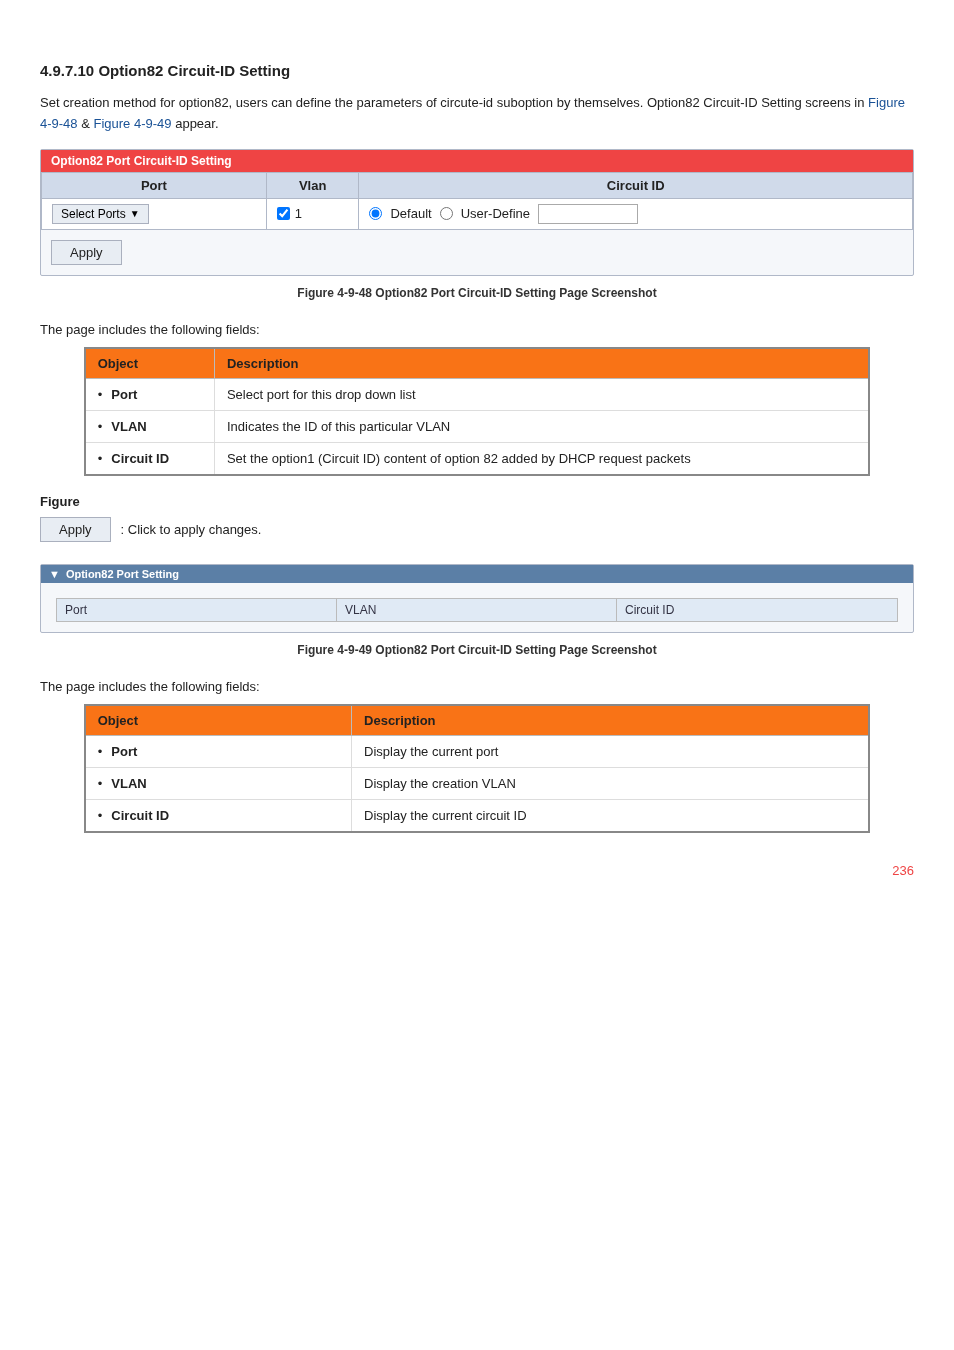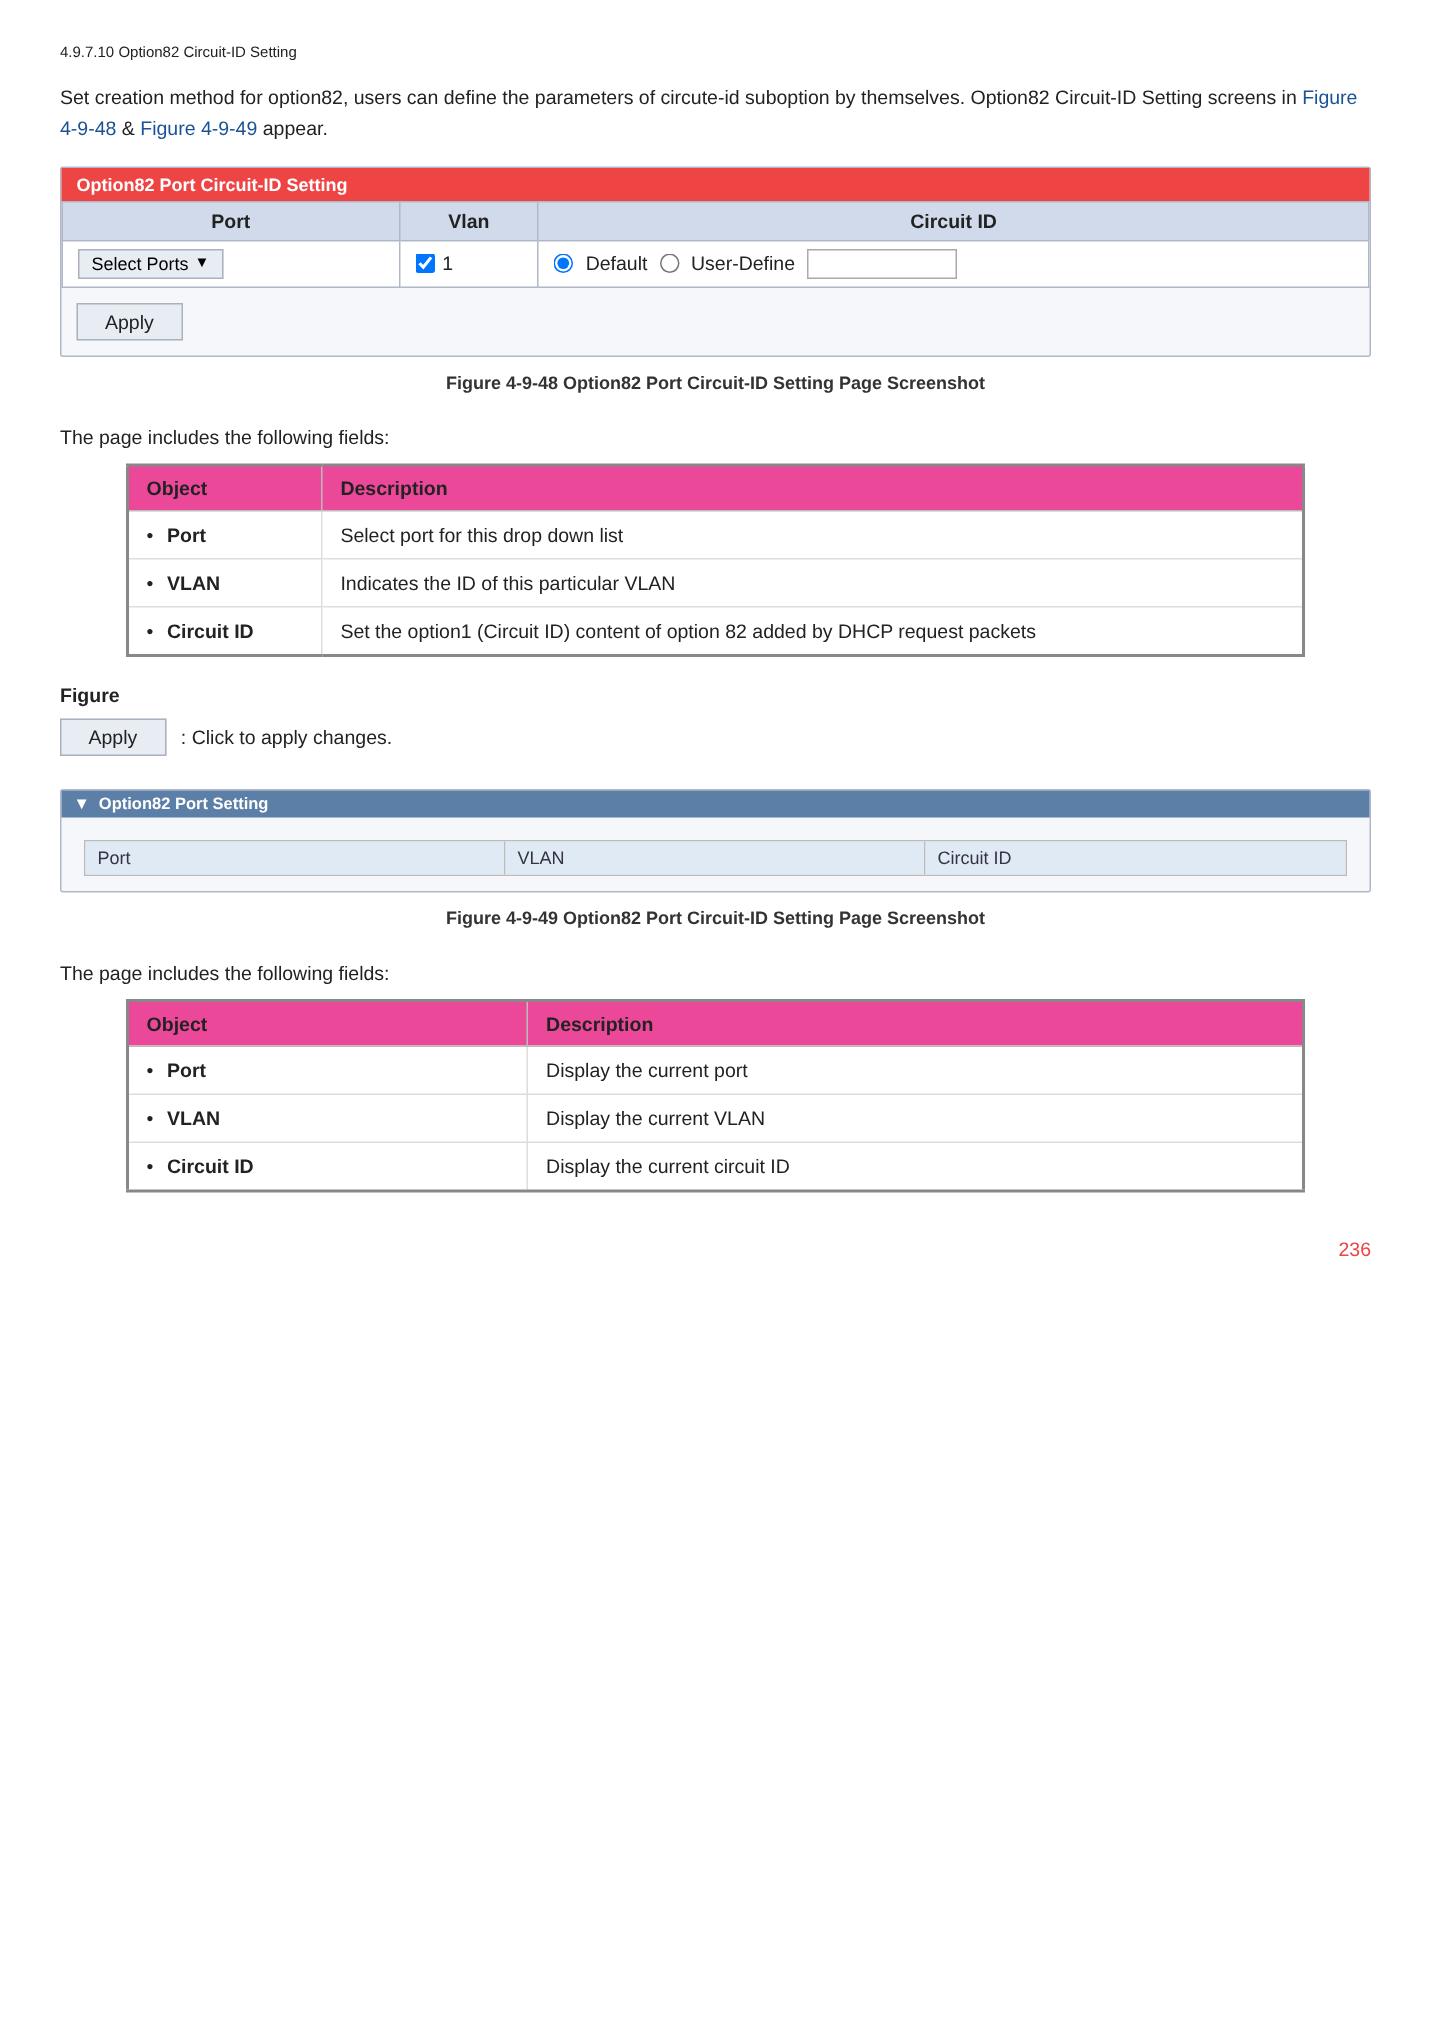--- a/index.html
+++ b/index.html
@@ -6,23 +6,24 @@
     body {
       font-family: Arial, sans-serif;
       font-size: 13px;
       background: #fff;
       color: #222;
       width: 954px;
       min-height: 1350px;
       padding: 30px 40px;
     }
     h2 {
-      font-size: 10px;
-      font-weight: normal;
+      font-size: 15px;
+      font-weight: bold;
       margin-bottom: 14px;
+      margin-top: 32px;
     }
     .intro-text {
       margin-bottom: 14px;
       line-height: 1.6;
     }
     a { color: #1a5296; text-decoration: none; }
 
     
     .figure-box {
       border: 1px solid #b0b8c8;
@@ -104,21 +105,21 @@
     .figure-caption strong { font-weight: bold; }
 
     
     .desc-table {
       width: 90%;
       margin: 10px auto 10px auto;
       border-collapse: collapse;
       border: 2px solid #888;
     }
     .desc-table th {
-      background: #ec4899;
+      background: #f97316;
       font-weight: bold;
       text-align: left;
       padding: 7px 12px;
       border: 1px solid #bbb;
       font-size: 13px;
     }
     .desc-table td {
       padding: 8px 12px;
       border: 1px solid #ddd;
       vertical-align: top;
@@ -313,21 +314,21 @@
       <th>Description</th>
     </tr>
   </thead>
   <tbody>
     <tr>
       <td><span class="bullet">•</span> <span class="obj-name">Port</span></td>
       <td>Display the current port</td>
     </tr>
     <tr>
       <td><span class="bullet">•</span> <span class="obj-name">VLAN</span></td>
-      <td>Display the current VLAN</td>
+      <td>Display the creation VLAN</td>
     </tr>
     <tr>
       <td><span class="bullet">•</span> <span class="obj-name">Circuit ID</span></td>
       <td>Display the current circuit ID</td>
     </tr>
   </tbody>
 </table>
 
 <div class="page-number">236</div>
 

